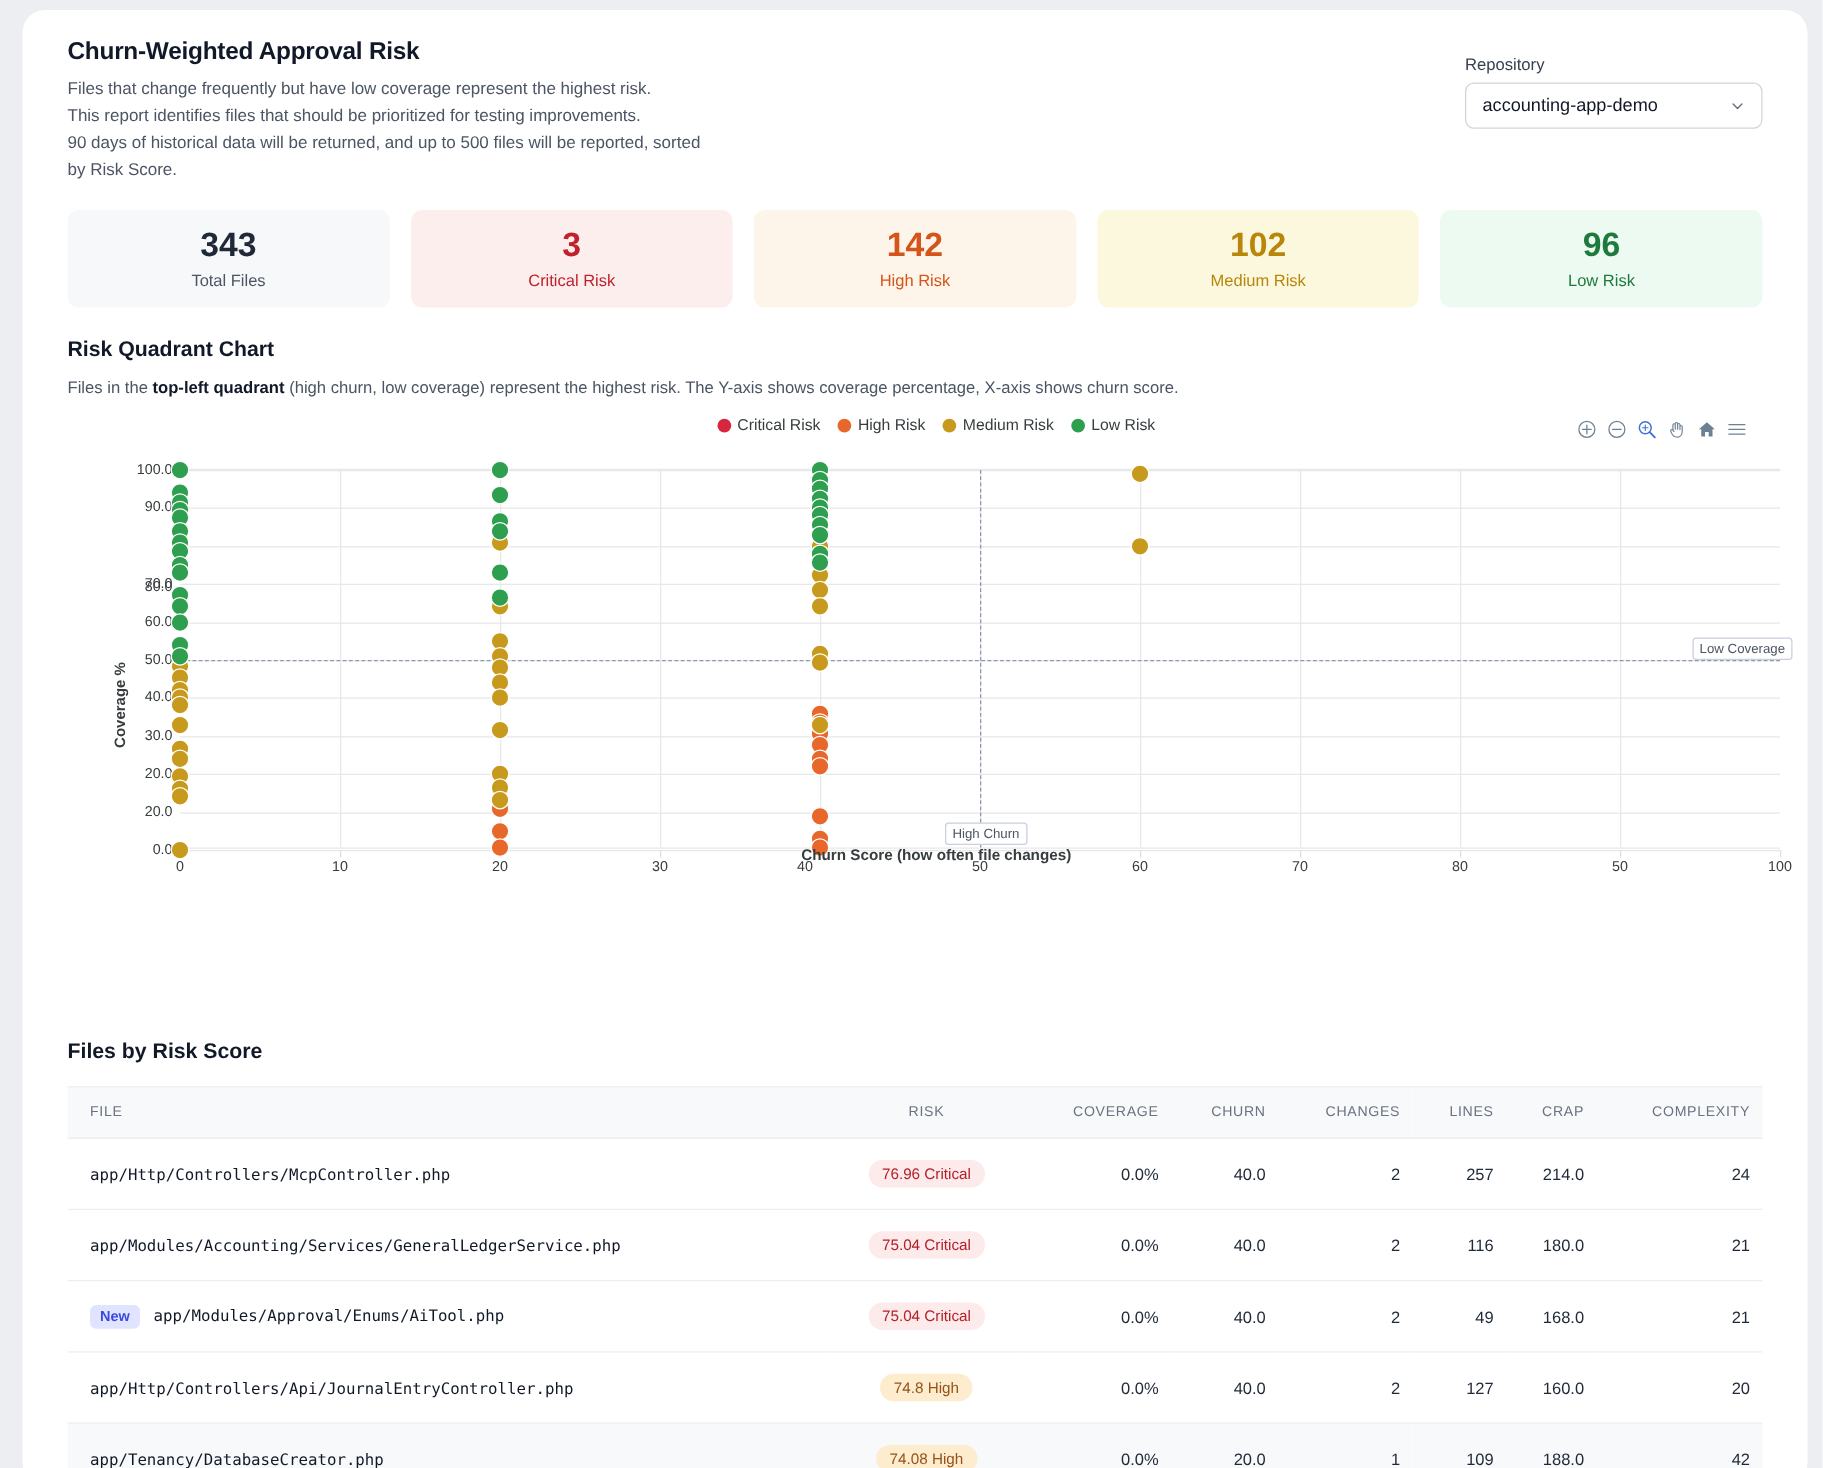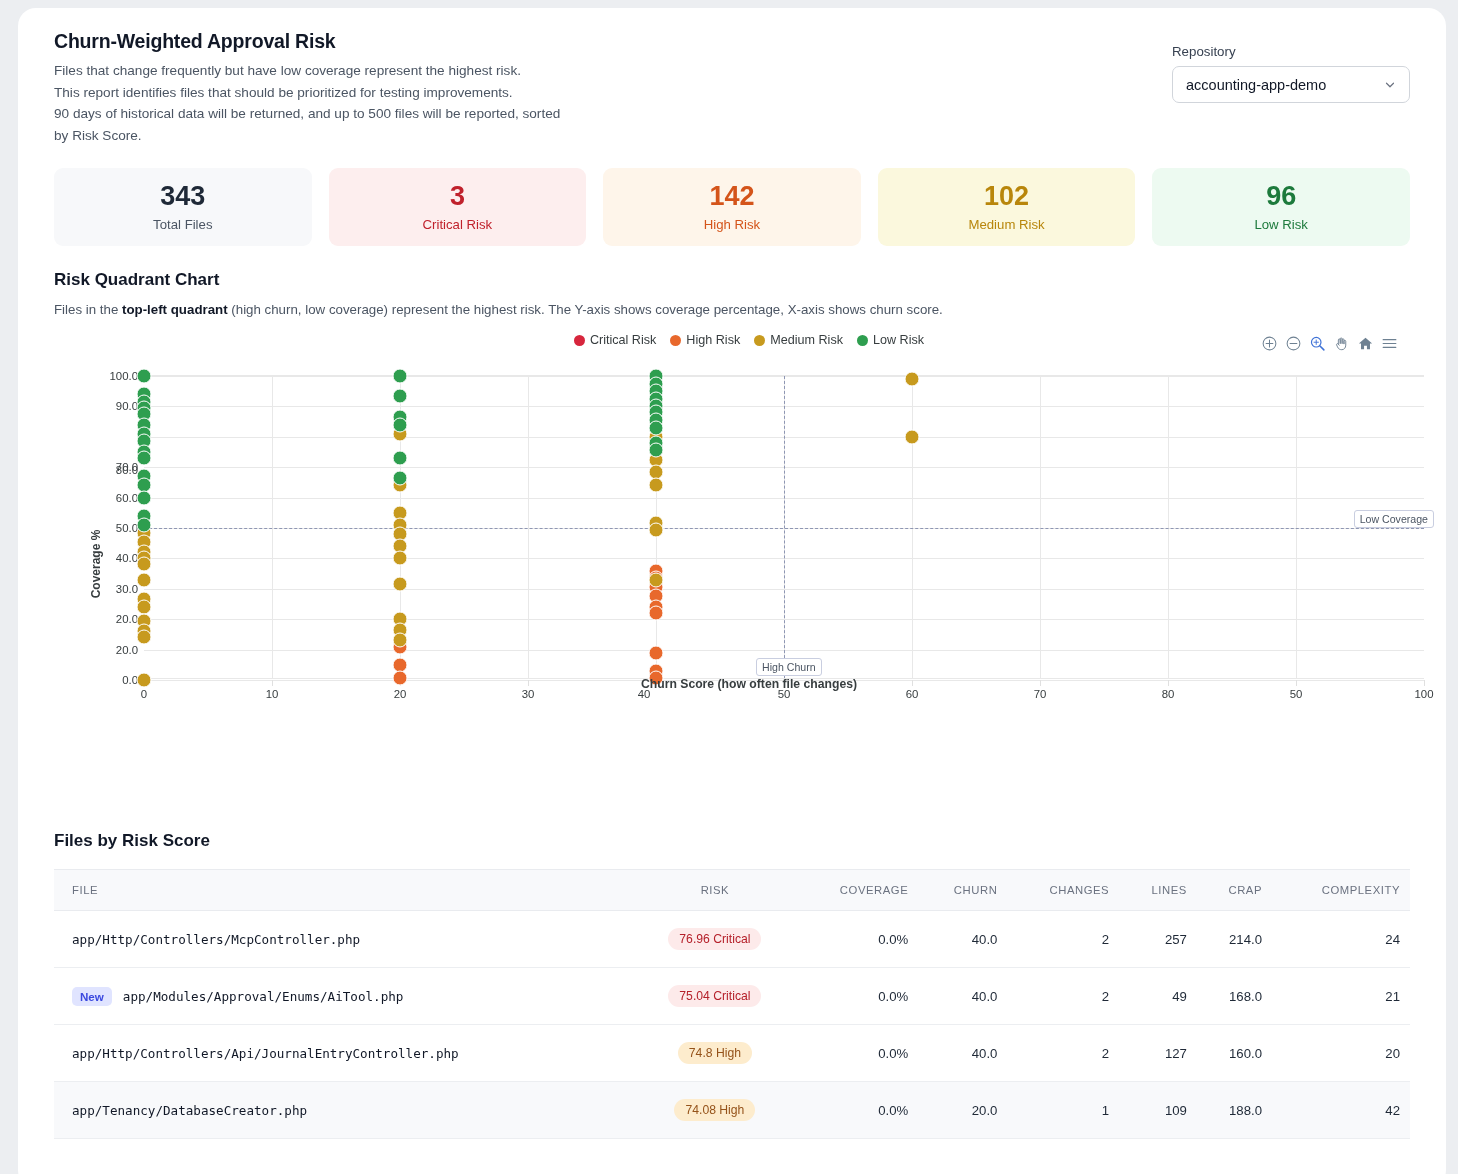--- a/index.html
+++ b/index.html
@@ -375,20 +375,30 @@
             <td class="file"><span>app/Http/Controllers/McpController.php</span></td>
             <td class="risk"><span class="pill critical">76.96 Critical</span></td>
             <td>0.0%</td>
             <td>40.0</td>
             <td>2</td>
             <td>257</td>
             <td>214.0</td>
             <td>24</td>
           </tr>
           <tr>
+            <td class="file"><span>app/Modules/Accounting/Services/GeneralLedgerService.php</span></td>
+            <td class="risk"><span class="pill critical">75.04 Critical</span></td>
+            <td>0.0%</td>
+            <td>40.0</td>
+            <td>2</td>
+            <td>116</td>
+            <td>180.0</td>
+            <td>21</td>
+          </tr>
+          <tr>
             <td class="file"><span class="newbadge">New</span><span>app/Modules/Approval/Enums/AiTool.php</span></td>
             <td class="risk"><span class="pill critical">75.04 Critical</span></td>
             <td>0.0%</td>
             <td>40.0</td>
             <td>2</td>
             <td>49</td>
             <td>168.0</td>
             <td>21</td>
           </tr>
           <tr>

